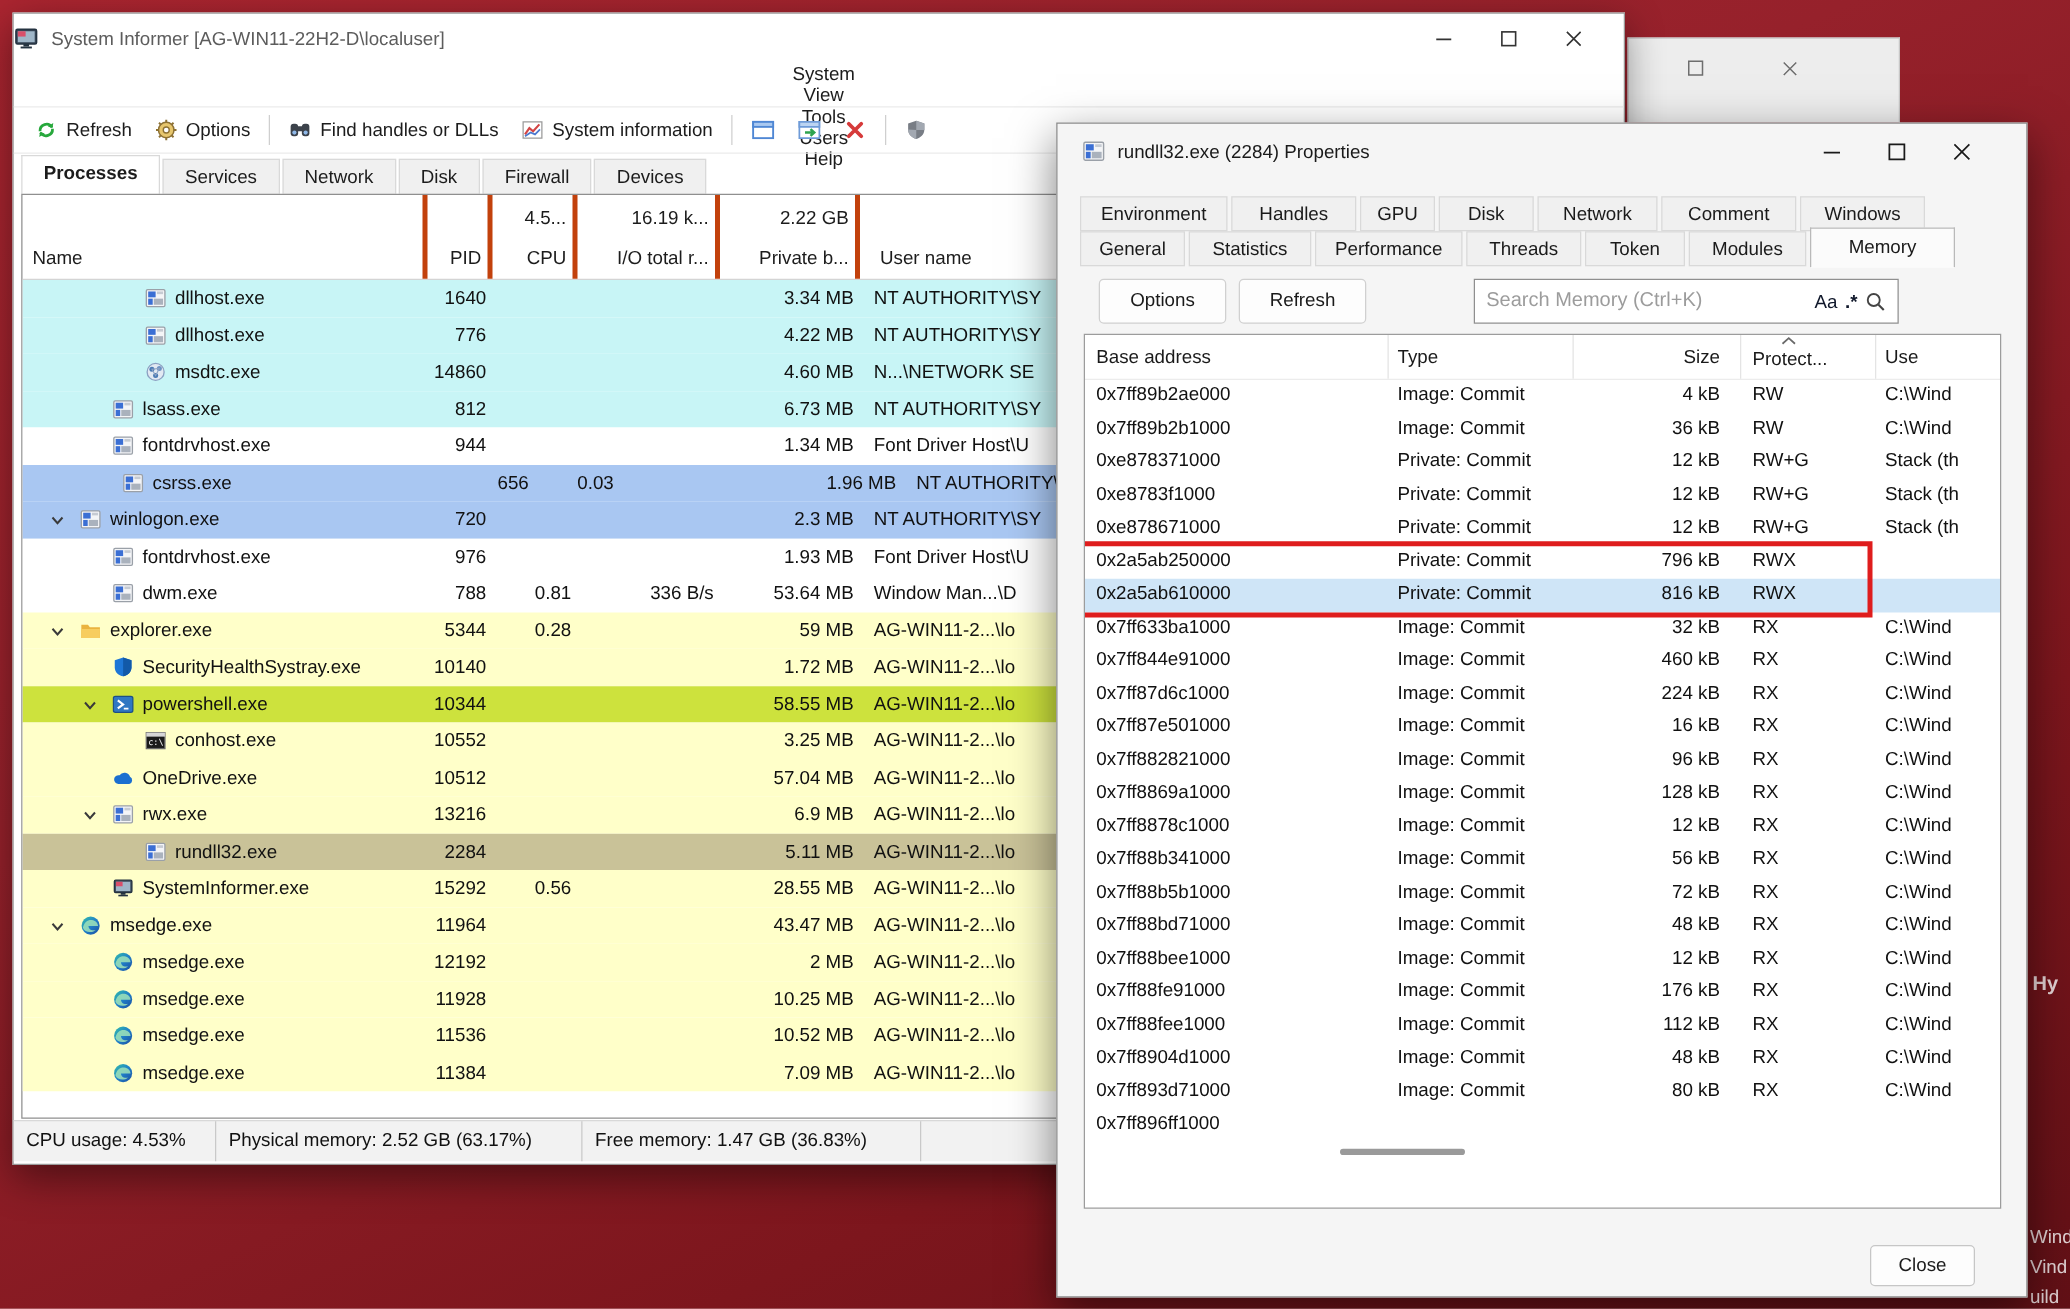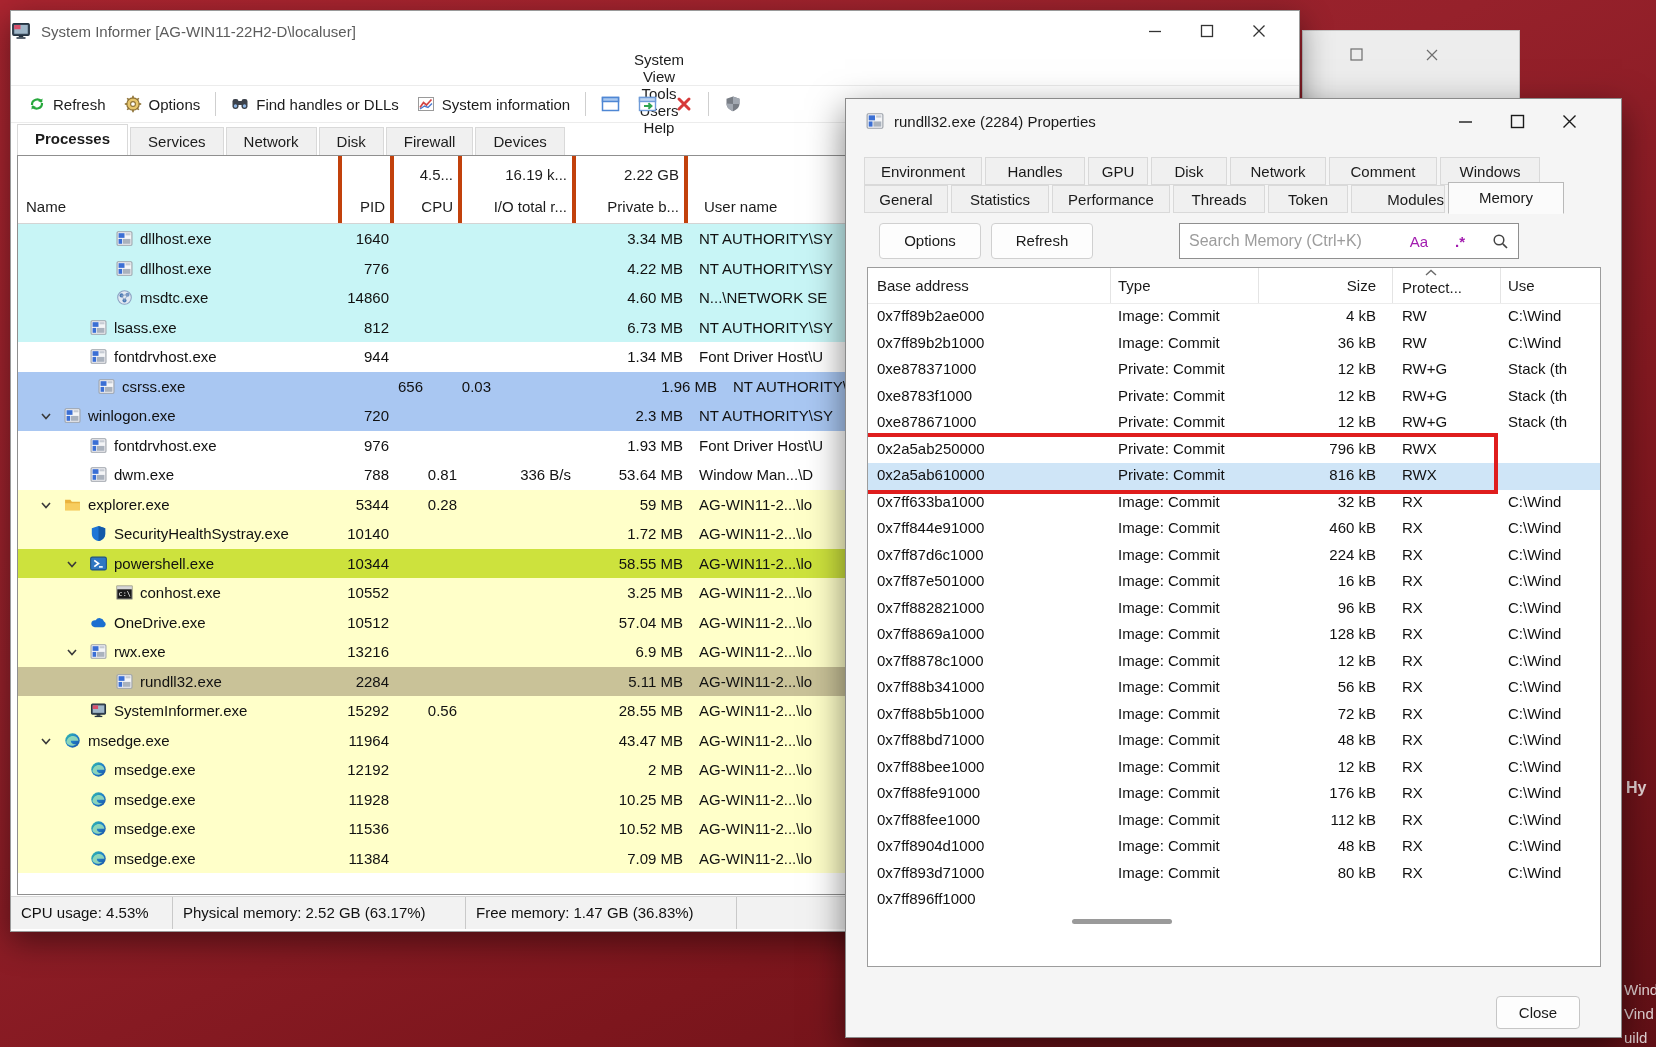--- a/index.html
+++ b/index.html
@@ -73,21 +73,21 @@
   .trow { display:flex; height:28px; }
   .dtab { height:28px; line-height:27px; padding:0 14px; text-align:center; font-size:15px;
     background:#f0f0f0; border:1px solid #d9d9d9; margin-right:3px; color:#1a1a1a; }
   .dtab.active { background:#fbfbfb; border-color:#b9b9b9; border-bottom-color:#fbfbfb;
     position:relative; top:-3px; height:32px; line-height:30px; z-index:2; }
   .dbtn { position:absolute; width:102px; height:36px; background:#fdfdfd; border:1px solid #d0d0d0;
     border-radius:4px; font-size:15px; text-align:center; line-height:34px; color:#1a1a1a; }
   #dlg-search { position:absolute; left:333px; top:124px; width:340px; height:36px; background:#fff;
     border:1px solid #8f8f8f; display:flex; align-items:center; padding:0 9px; }
   #dlg-search .ph { flex:1; font-size:16px; color:#9c9c9c; white-space:nowrap; overflow:hidden; }
-  #dlg-search .sic { margin-left:27px; font-size:15px; color:#a21caf; }
+  #dlg-search .sic { margin-left:6px; font-size:15px; color:#0f172a; }
   #mem-table { position:absolute; left:21px; top:168px; width:734px; height:700px;
     background:#fff; border:1px solid #9c9c9c; overflow:hidden; }
   #mem-header { height:36px; position:relative; font-size:15px; color:#1a1a1a; border-bottom:1px solid #ececec; }
   .mh-sep { position:absolute; top:0; bottom:0; width:1px; background:#e4e4e4; }
   #mem-rows { position:absolute; left:0; right:0; top:36px; }
   .mrow { position:relative; height:26.5px; font-size:15px; }
   .mrow.sel { background:#cfe5f7; }
   .mcell { position:absolute; top:3px; white-space:nowrap; overflow:hidden; }
   .m-base { left:9px; width:226px; }
   .m-type { left:250px; width:168px; }
@@ -772,21 +772,21 @@
           <span class="dtab" style="width: 96px; padding: 0px;">Network</span>
           <span class="dtab" style="width: 108px; padding: 0px;">Comment</span>
           <span class="dtab" style="width: 100px; padding: 0px;">Windows</span>
         </div>
       <div class="trow" id="dlg-tabrow-1">
           <span class="dtab" style="width: 84px; padding: 0px;">General</span>
           <span class="dtab" style="width: 98px; padding: 0px;">Statistics</span>
           <span class="dtab" style="width: 118px; padding: 0px;">Performance</span>
           <span class="dtab" style="width: 92px; padding: 0px;">Threads</span>
           <span class="dtab" style="width: 80px; padding: 0px;">Token</span>
-          <span class="dtab" style="width: 94px; padding: 0px; text-align: right;">Modules</span>
+          <span class="dtab" style="width: 94px; padding: 0px;">Modules</span>
           <span class="dtab active" style="width: 116px; padding: 0px;">Memory</span>
         </div>
     </div>
     <div class="dbtn" style="left:33px;top:124px;">Options</div>
     <div class="dbtn" style="left:145px;top:124px;">Refresh</div>
     <div id="dlg-search">
       <span class="ph">Search Memory (Ctrl+K)</span>
       <span class="sic">Aa</span>
       <span class="sic" style="font-weight:700;">.*</span>
       <span class="sic">

